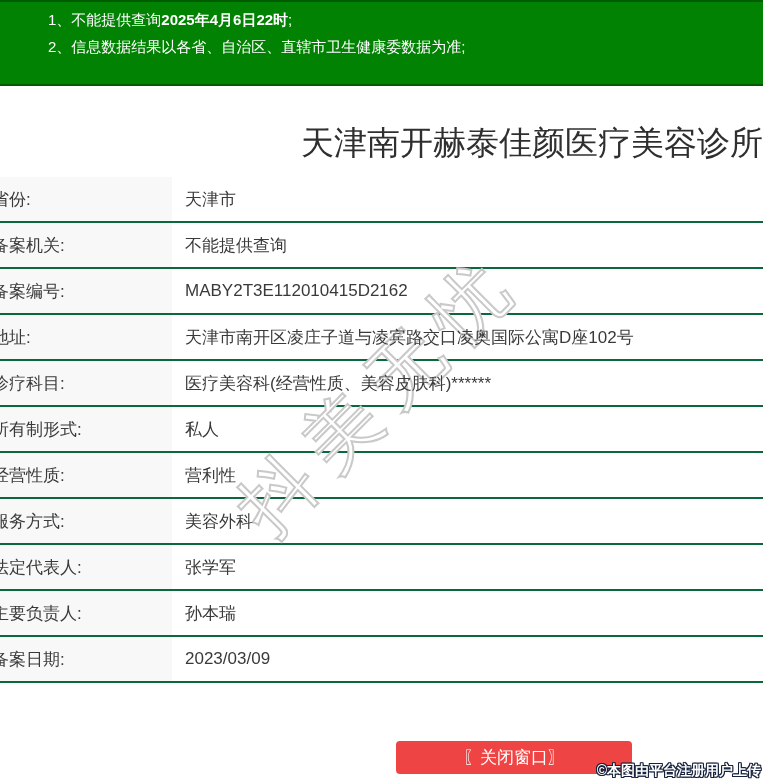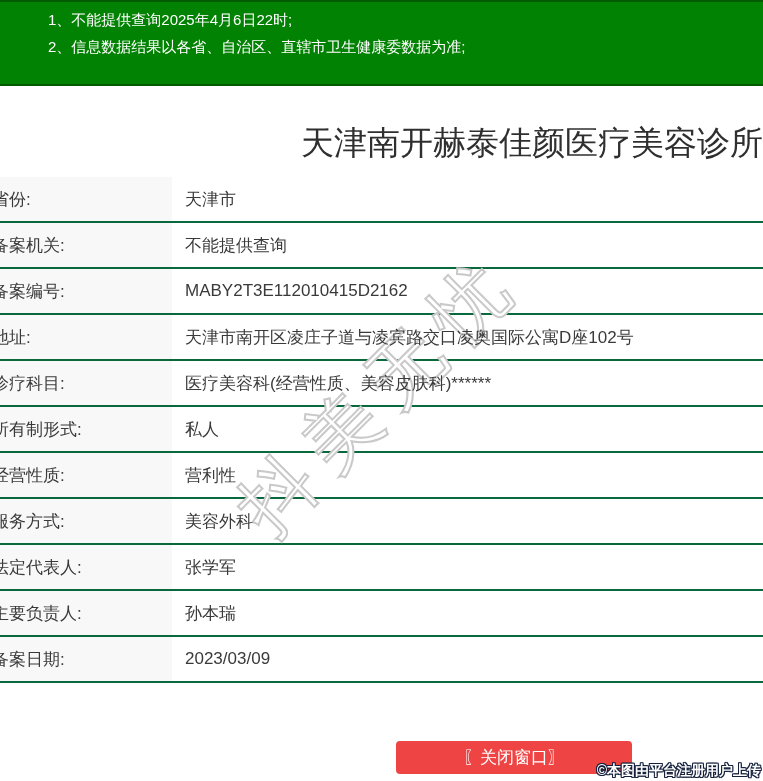--- a/index.html
+++ b/index.html
@@ -25,21 +25,21 @@
     box-sizing: border-box;
     background: #028202;
     border-top: 2px solid #015c01;
     border-bottom: 2px solid #015c01;
     color: #ffffff;
     font-size: 15px;
     line-height: 27px;
     padding: 4px 0 0 48px;
   }
   .banner .line { white-space: nowrap; }
-  .banner .line b { font-weight: normal; }
+  .banner .line b { font-weight: bold; }
 
   
   .clinic-title {
     position: absolute;
     top: 121px;
     left: 266px;
     width: 497px;
     text-align: right;
     font-size: 33px;
     color: #2f2f2f;

